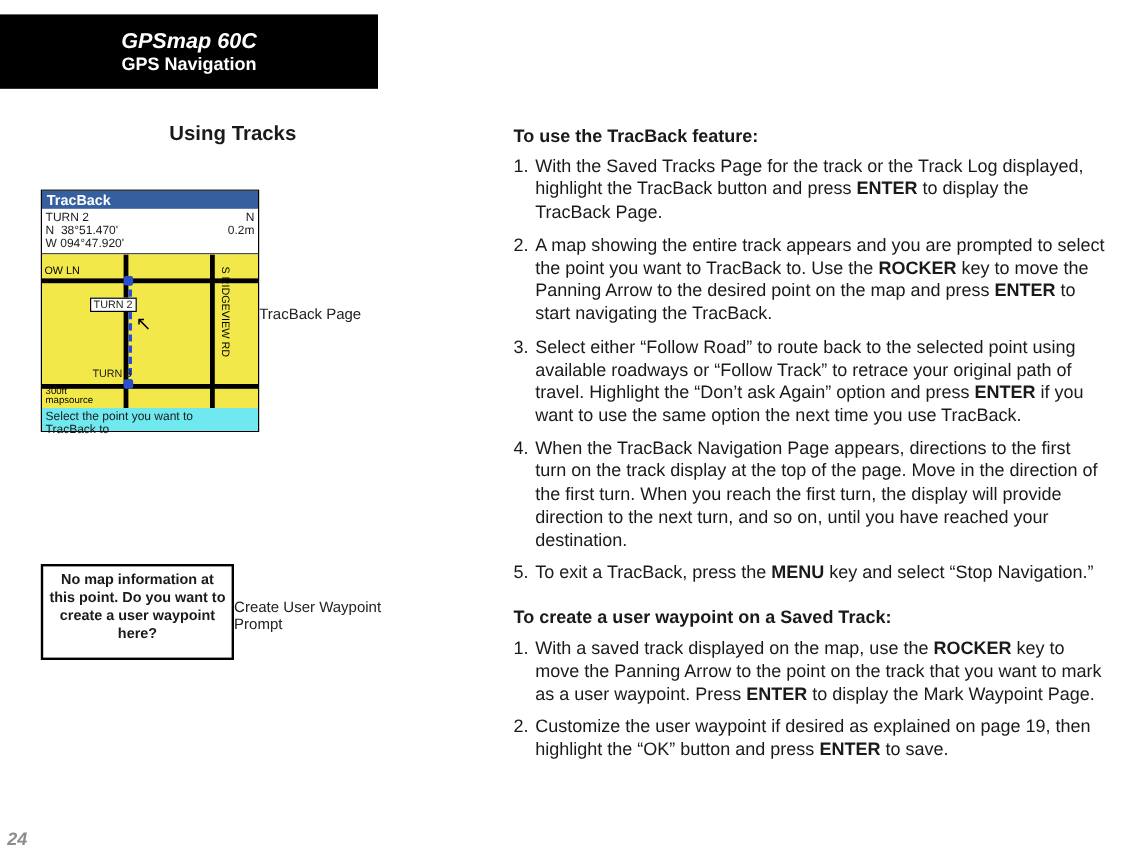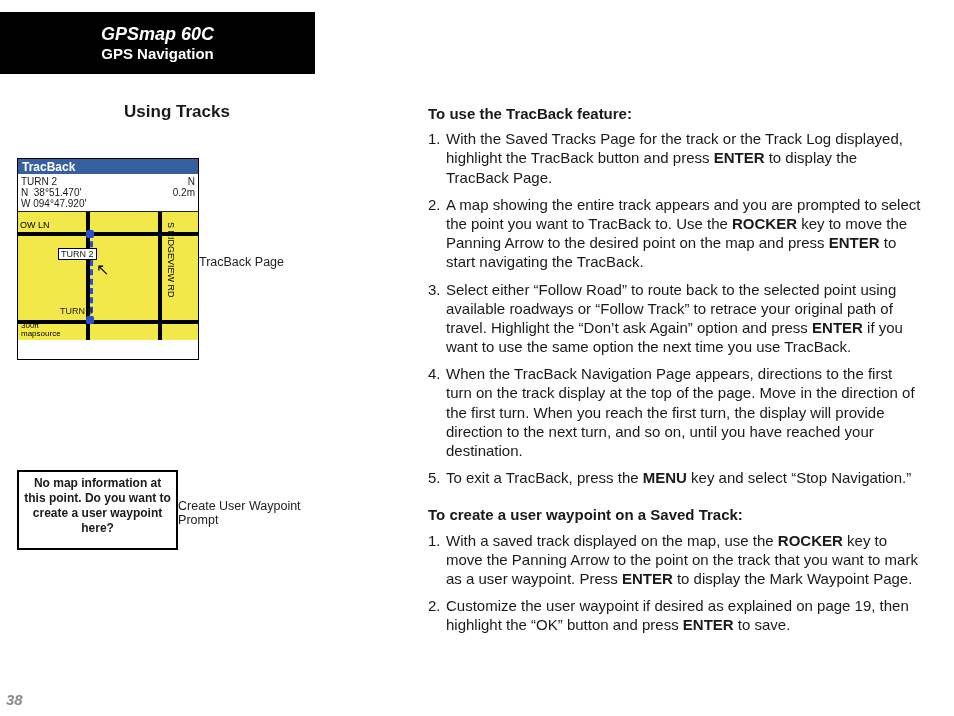--- a/index.html
+++ b/index.html
@@ -31,21 +31,21 @@
     font-weight: 700;
     font-size: 18px;
     line-height: 1.15;
   }
   .header-sub {
     font-weight: 600;
     font-size: 15px;
   }
   .left-col {
     position: absolute;
-    left: 17px;
+    left: 34px;
     top: 102px;
     width: 320px;
   }
   .section-title {
     text-align: center;
     font-weight: 700;
     font-size: 17px;
     margin-bottom: 18px;
   }
   .figure {
@@ -258,20 +258,22 @@
         <div class="tb-label" style="left:40px;top:36px;">TURN 2</div>
         <div class="tb-label" style="left:40px;top:94px;border:none;background:transparent;">TURN 8</div>
         <div class="tb-cursor">↖</div>
         <div class="tb-streetlabel" style="left:2px;top:8px;text-align:right;">OW LN</div>
         <div class="tb-streetlabel" style="left:148px;top:10px;writing-mode:vertical-rl;">S RIDGEVIEW RD</div>
         <div class="tb-scale">
           <span>300ft</span><br>
           <span>mapsource</span>
         </div>
       </div>
+      <div class="tb-prompt">Select the point you want to
+TracBack to</div>
     </div>
     <div class="figure-caption">TracBack Page</div>
   </div>
 
   <div class="figure" style="margin-bottom:0;">
     <div class="screenshot2">
       <div class="msg">No map information at this point.  Do you want to create a user waypoint here?</div>
     </div>
     <div class="figure-caption">Create User Waypoint Prompt</div>
   </div>
@@ -308,13 +310,13 @@
         <span class="num">1.</span>
         <span class="txt">With a saved track displayed on the map, use the <b>ROCKER</b> key to move the Panning Arrow to the point on the track that you want to mark as a user waypoint. Press <b>ENTER</b> to display the Mark Waypoint Page.</span>
       </li>
       <li>
         <span class="num">2.</span>
         <span class="txt">Customize the user waypoint if desired as explained on page 19, then highlight the “OK” button and press <b>ENTER</b> to save.</span>
       </li>
     </ol>
 </div>
 
-<div class="page-num">38</div>
+<div class="page-num">24</div>
 
 </body></html>

